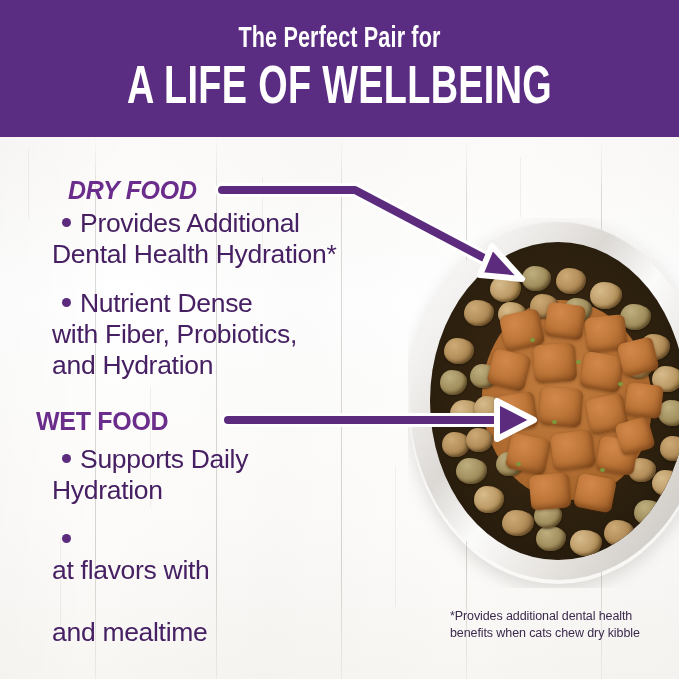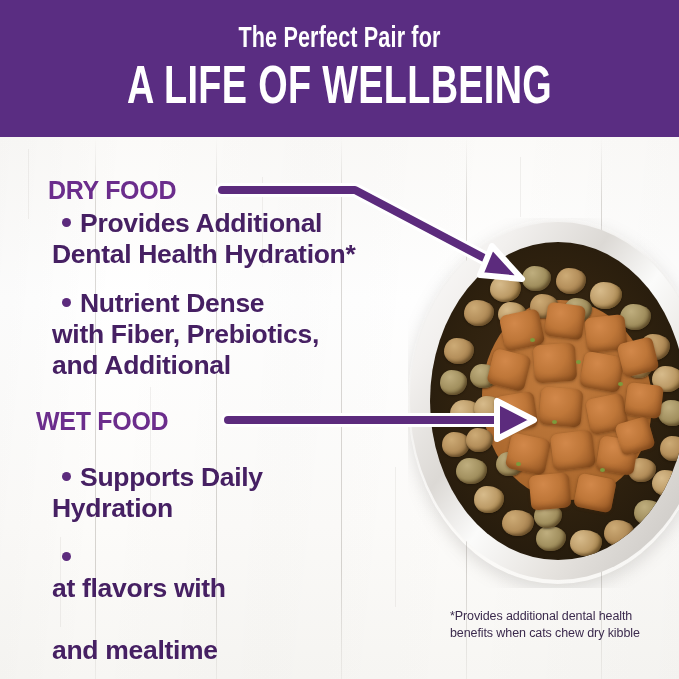--- a/index.html
+++ b/index.html
@@ -142,37 +142,37 @@
   
   .section-head {
     position: absolute;
     color: #6b2d8c;
     font-size: 25px;
     font-weight: bold;
     letter-spacing: -0.3px;
     line-height: 1;
     white-space: nowrap;
   }
-  #dry-head { left: 48px; top: 178px; }
+  #dry-head { left: 68px; top: 178px; font-style: italic; }
   #wet-head { left: 36px; top: 409px; }
 
   .bullet-list {
     position: absolute;
     margin: 0;
     padding: 0;
     list-style: none;
     color: #462063;
     font-size: 26.5px;
     line-height: 1.16;
     letter-spacing: -0.3px;
     width: 330px;
   }
   #dry-list { left: 52px; top: 208px; }
-  #wet-list { left: 52px; top: 462px; }
-  .bullet-list li { margin: 0 0 14px 0; font-weight: bold; }
+  #wet-list { left: 52px; top: 444px; }
+  .bullet-list li { margin: 0 0 14px 0; }
   .bullet-list li:last-child { margin-bottom: 0; margin-top: 19px; }
   .bullet-dot {
     display: inline-block;
     width: 9px; height: 9px;
     border-radius: 50%;
     background: #5c2b7d;
     vertical-align: middle;
     margin: 0 9px 5px 10px;
   }
 
@@ -295,22 +295,22 @@
   </svg>
 
   <div class="section-head" id="dry-head">DRY FOOD</div>
   <ul class="bullet-list" id="dry-list">
     <li>
       <span class="bullet-dot"></span><span>Provides Additional</span><br>
       <span>Dental Health Hydration*</span>
     </li>
     <li>
       <span class="bullet-dot"></span><span>Nutrient Dense</span><br>
-      <span>with Fiber, Prebiotics,</span><br>
-      <span>and Additional</span>
+      <span>with Fiber, Probiotics,</span><br>
+      <span>and Hydration</span>
     </li>
   </ul>
 
   <div class="section-head" id="wet-head">WET FOOD</div>
   <ul class="bullet-list" id="wet-list">
     <li>
       <span class="bullet-dot"></span><span>Supports Daily</span><br>
       <span>Hydration</span>
     </li>
     <li>

